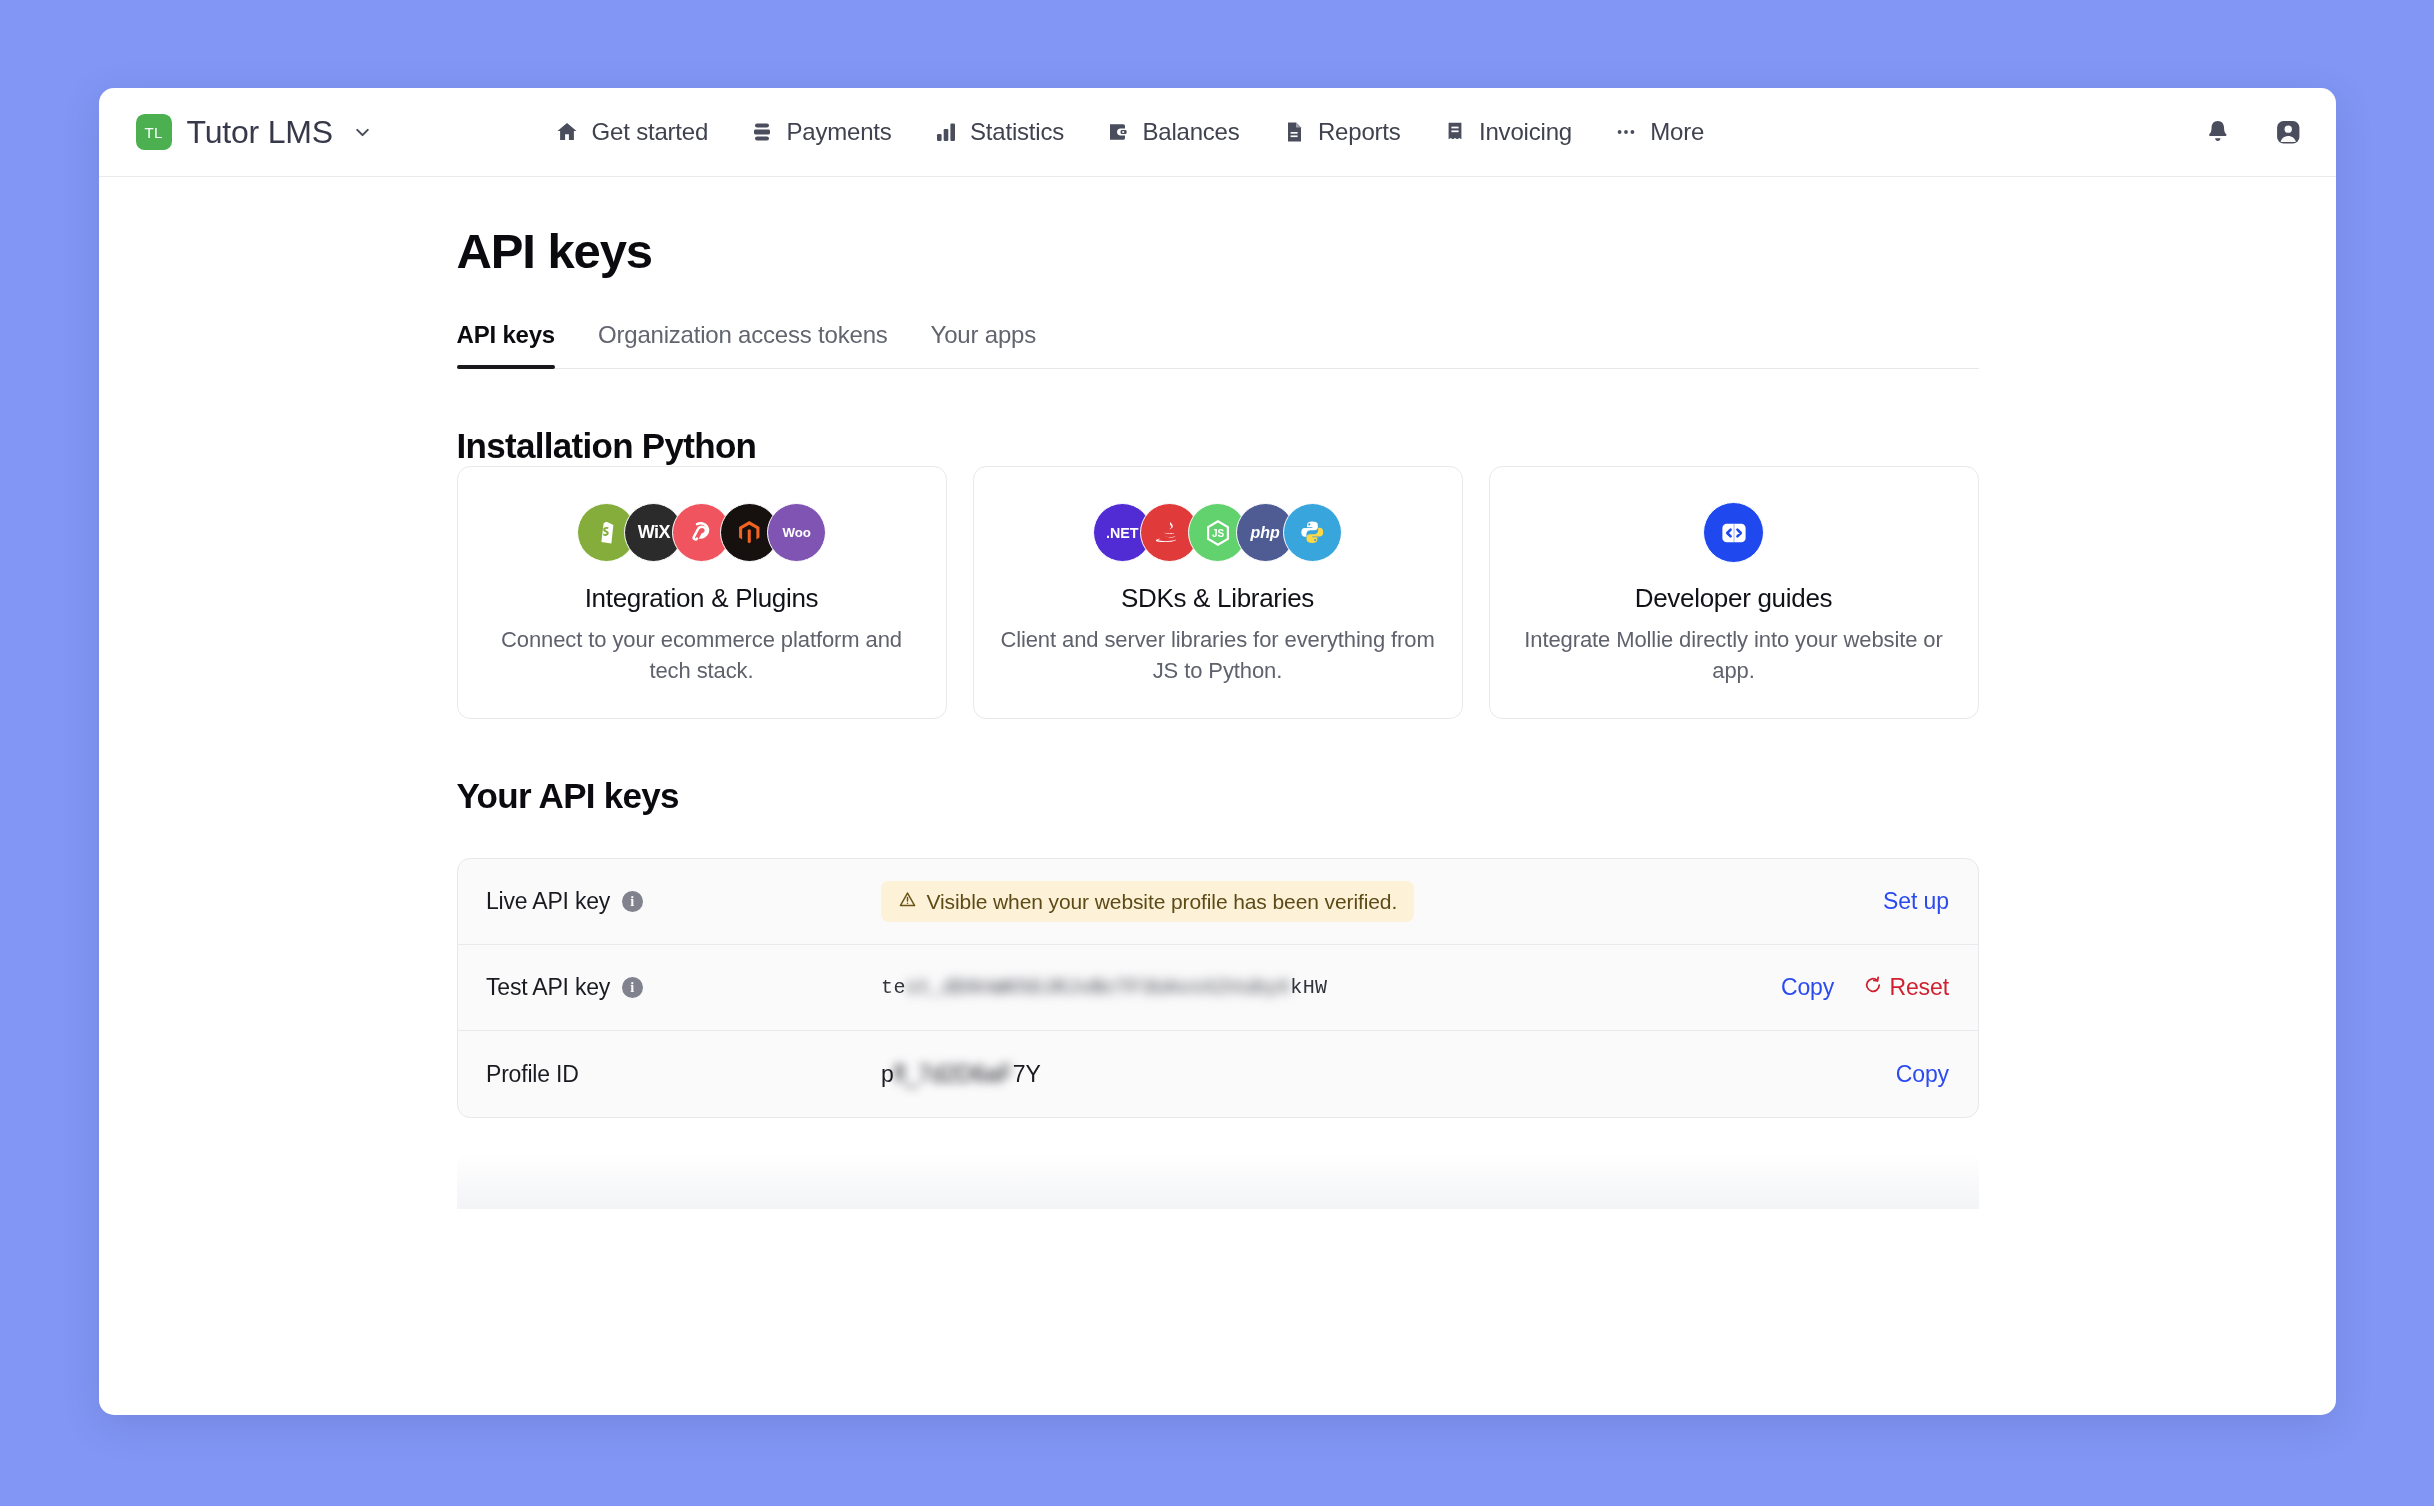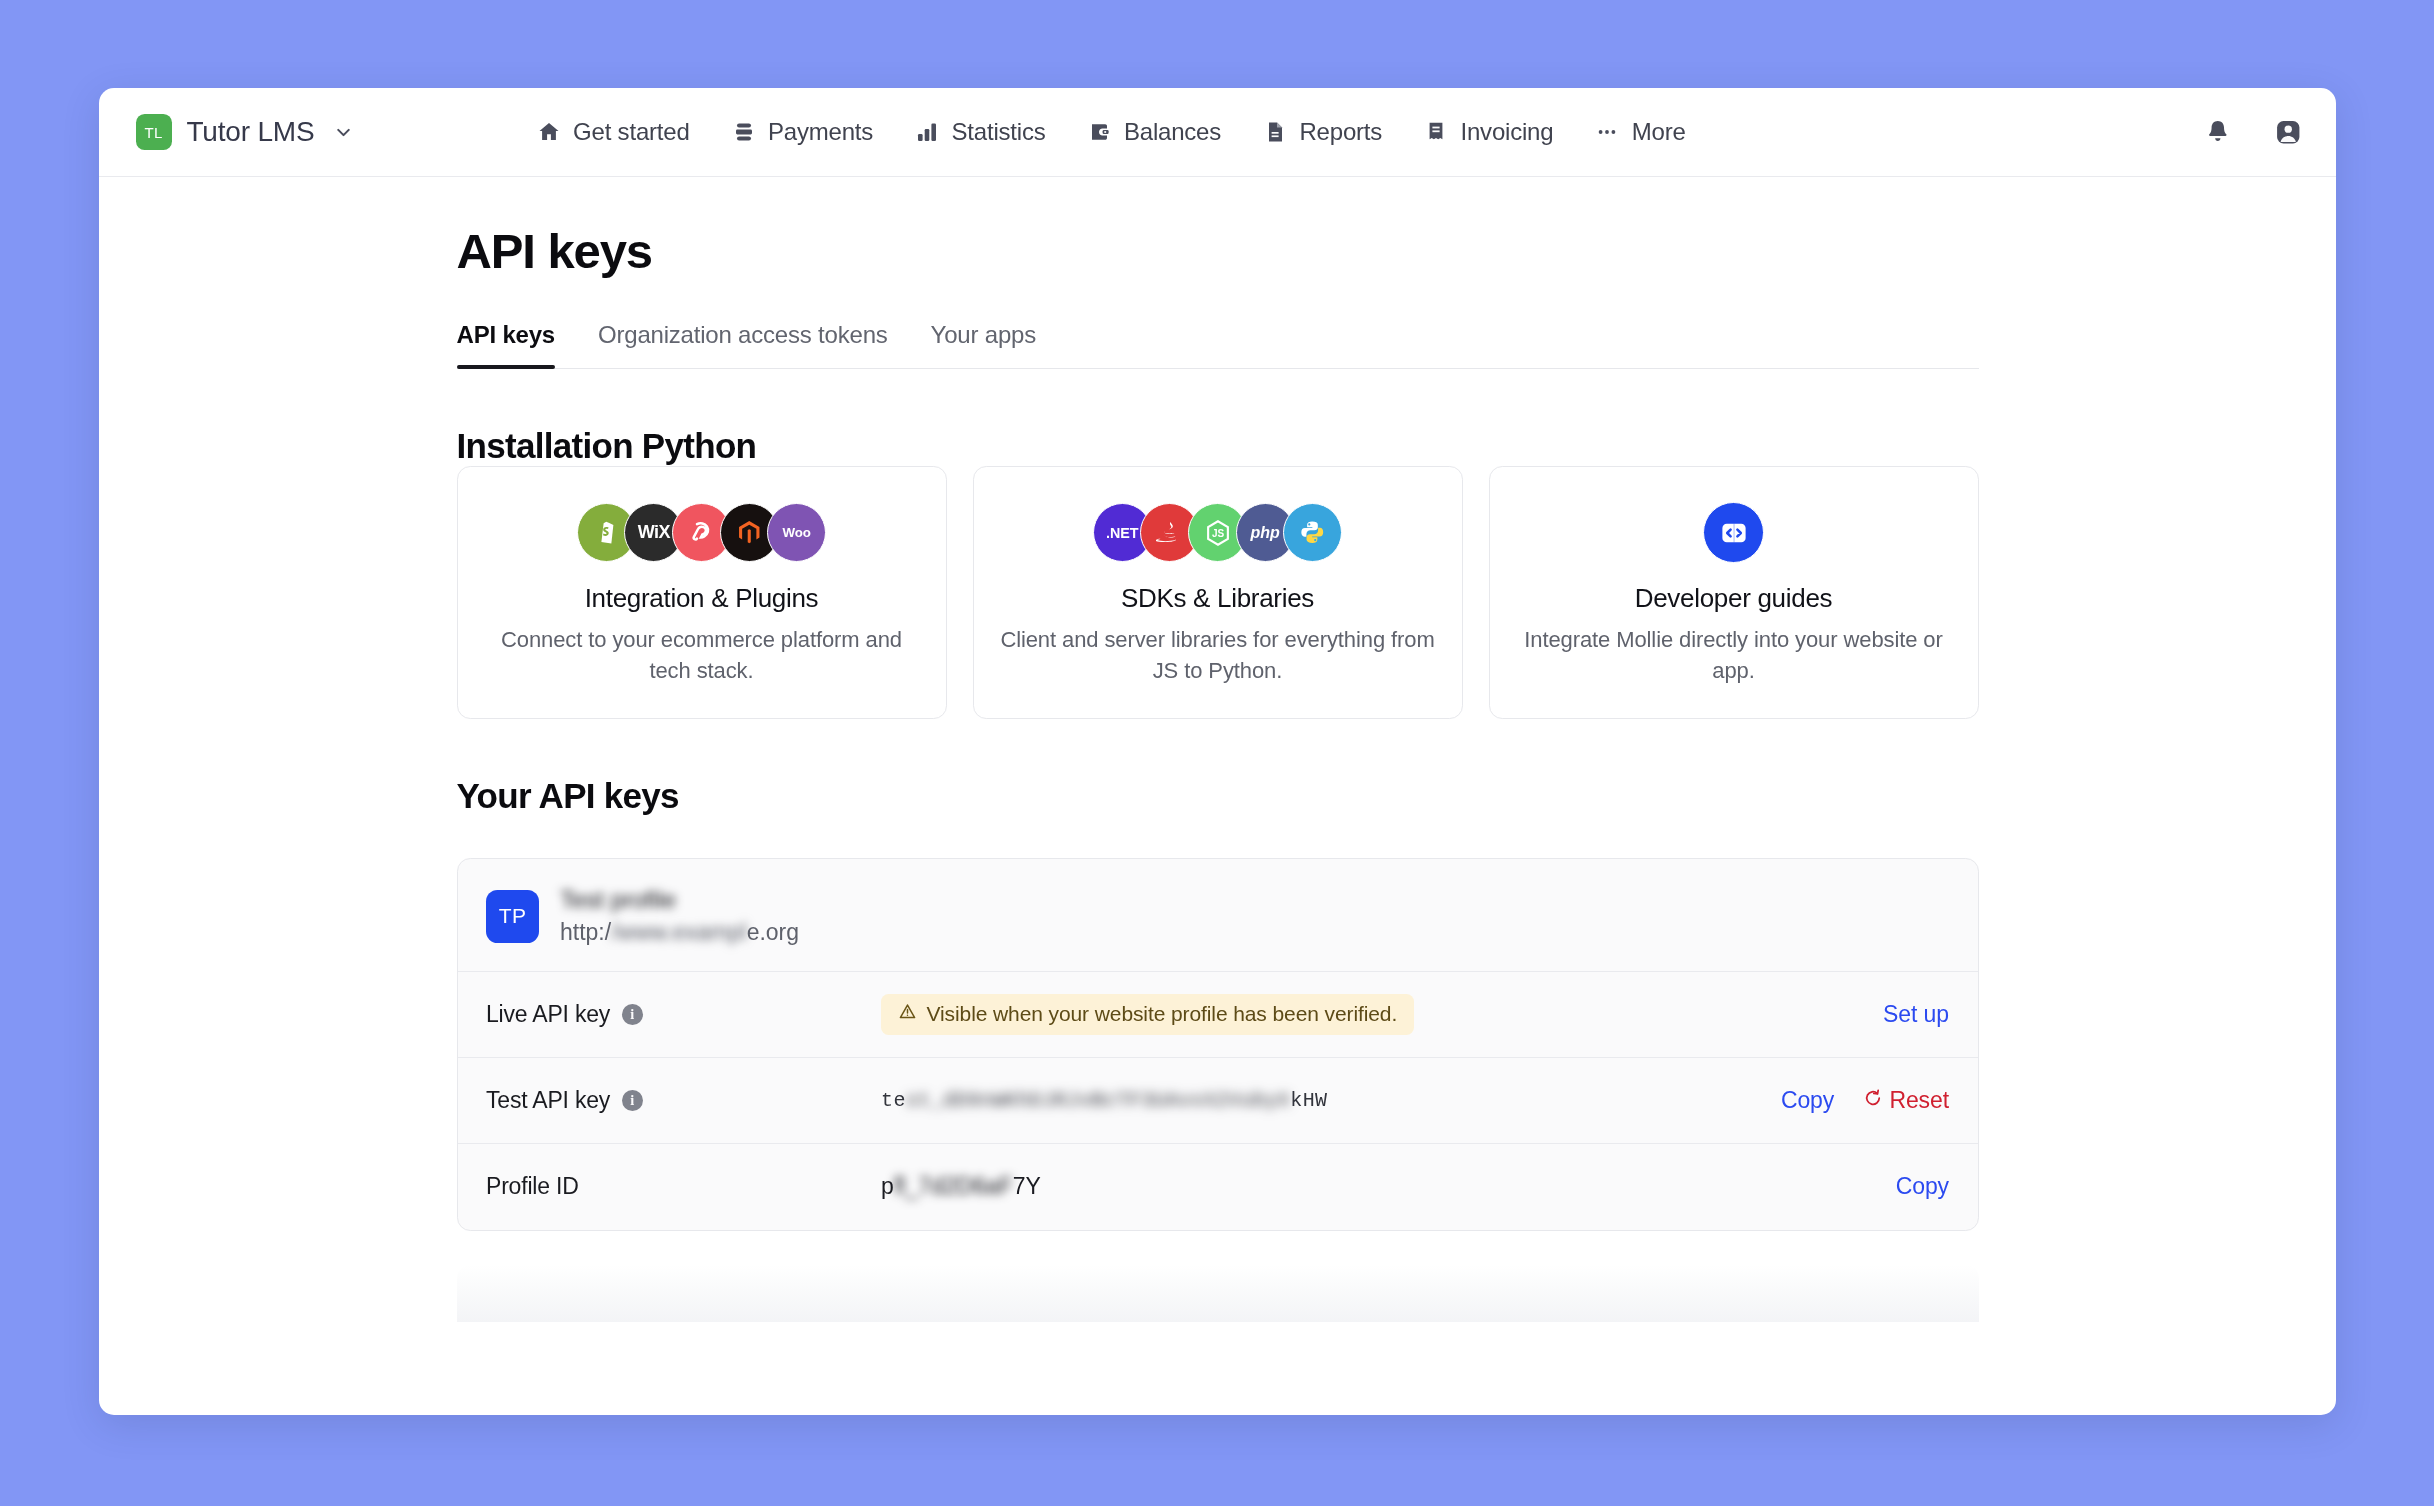--- a/index.html
+++ b/index.html
@@ -53,21 +53,21 @@
     background: #4caf50;
     color: #ffffff;
     font-size: 15px;
     font-weight: 400;
     display: flex;
     align-items: center;
     justify-content: center;
     letter-spacing: 0.3px;
   }
   .brand-name {
-    font-size: 28px;
+    font-size: 32px;
     color: #36394a;
     letter-spacing: -0.2px;
   }
   .brand-caret { display: flex; align-items: center; margin-left: 3.8px; }
 
   .nav {
     display: flex;
     gap: 42px;
     margin-left: 173px;
   }
@@ -549,27 +549,20 @@
           <div class="guide-title">Developer guides</div>
           <div class="guide-desc">Integrate Mollie directly into your website or app.</div>
         </div>
 
       </div>
 
       <div class="section-title">Your API keys</div>
 
       <div class="keys-panel">
 
-        <div class="profile-row">
-          <div class="profile-avatar">TP</div>
-          <div>
-            <div class="profile-name">Test profile</div>
-            <div class="profile-url"><span>http:/</span><span class="masked">/www.exampl</span><span>e.org</span></div>
-          </div>
-        </div>
 
         <div class="key-row">
           <div class="key-label">
             <span>Live API key</span>
             <span class="info-icon">i</span>
           </div>
           <div class="key-value">
             <span class="warn-badge">
               <span>
                 <svg width="19" height="19" viewBox="0 0 24 24" fill="none" stroke="#6b5617" stroke-width="1.9" stroke-linecap="round" stroke-linejoin="round">

